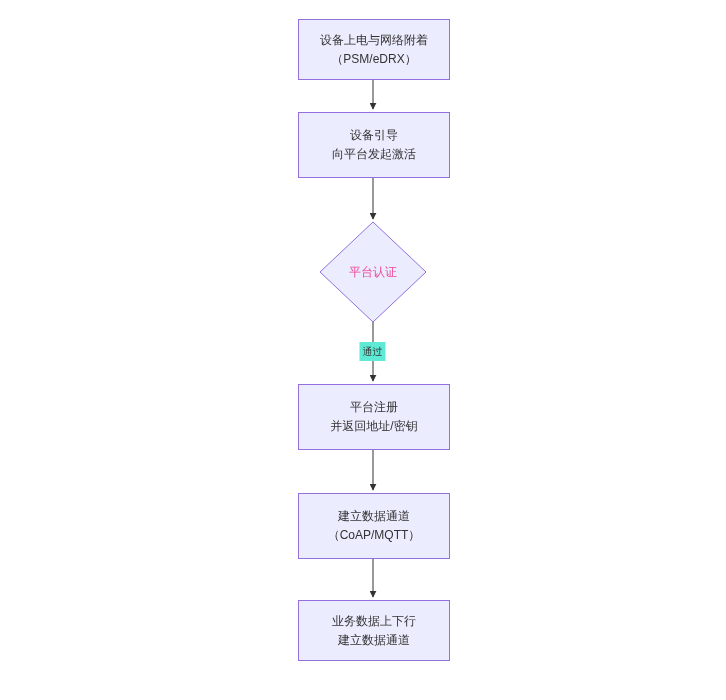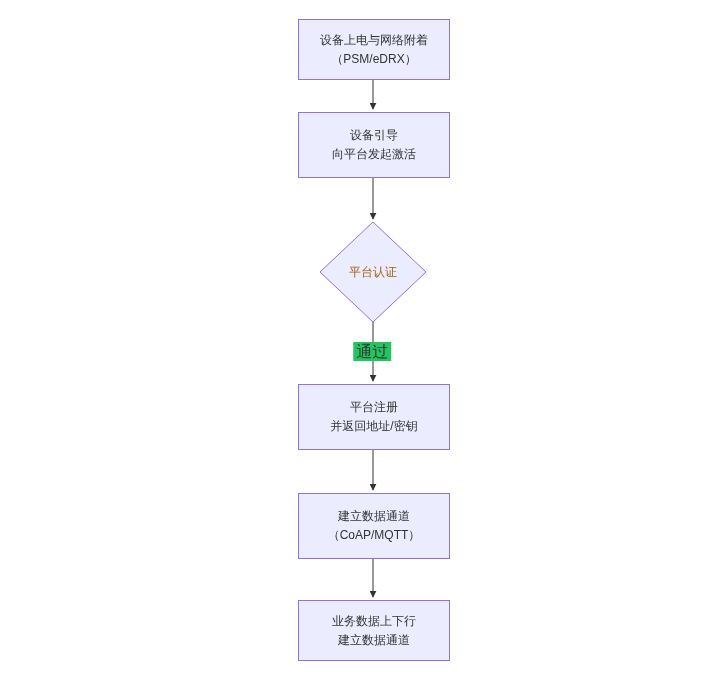--- a/index.html
+++ b/index.html
@@ -45,33 +45,33 @@
   #node-business  { top: 600px; height: 61px; }
   .diamond-label {
     position: absolute;
     left: 320px;
     top: 222px;
     width: 106px;
     height: 100px;
     display: flex;
     align-items: center;
     justify-content: center;
-    color: #a16207;
+    color: #ec4899;
     font-size: 12px;
     text-align: center;
     pointer-events: none;
   }
   .edge-label {
     position: absolute;
     left: 373px;
     top: 342px;
     transform: translateX(-52%);
-    background: #22c55e;
+    background: #5eead4;
     color: #333333;
-    font-size: 16px;
+    font-size: 10px;
     line-height: 17px;
     padding: 1px 3px;
     white-space: nowrap;
   }
 </style>
 </head>
 <body>
 
 <div class="canvas">
 

